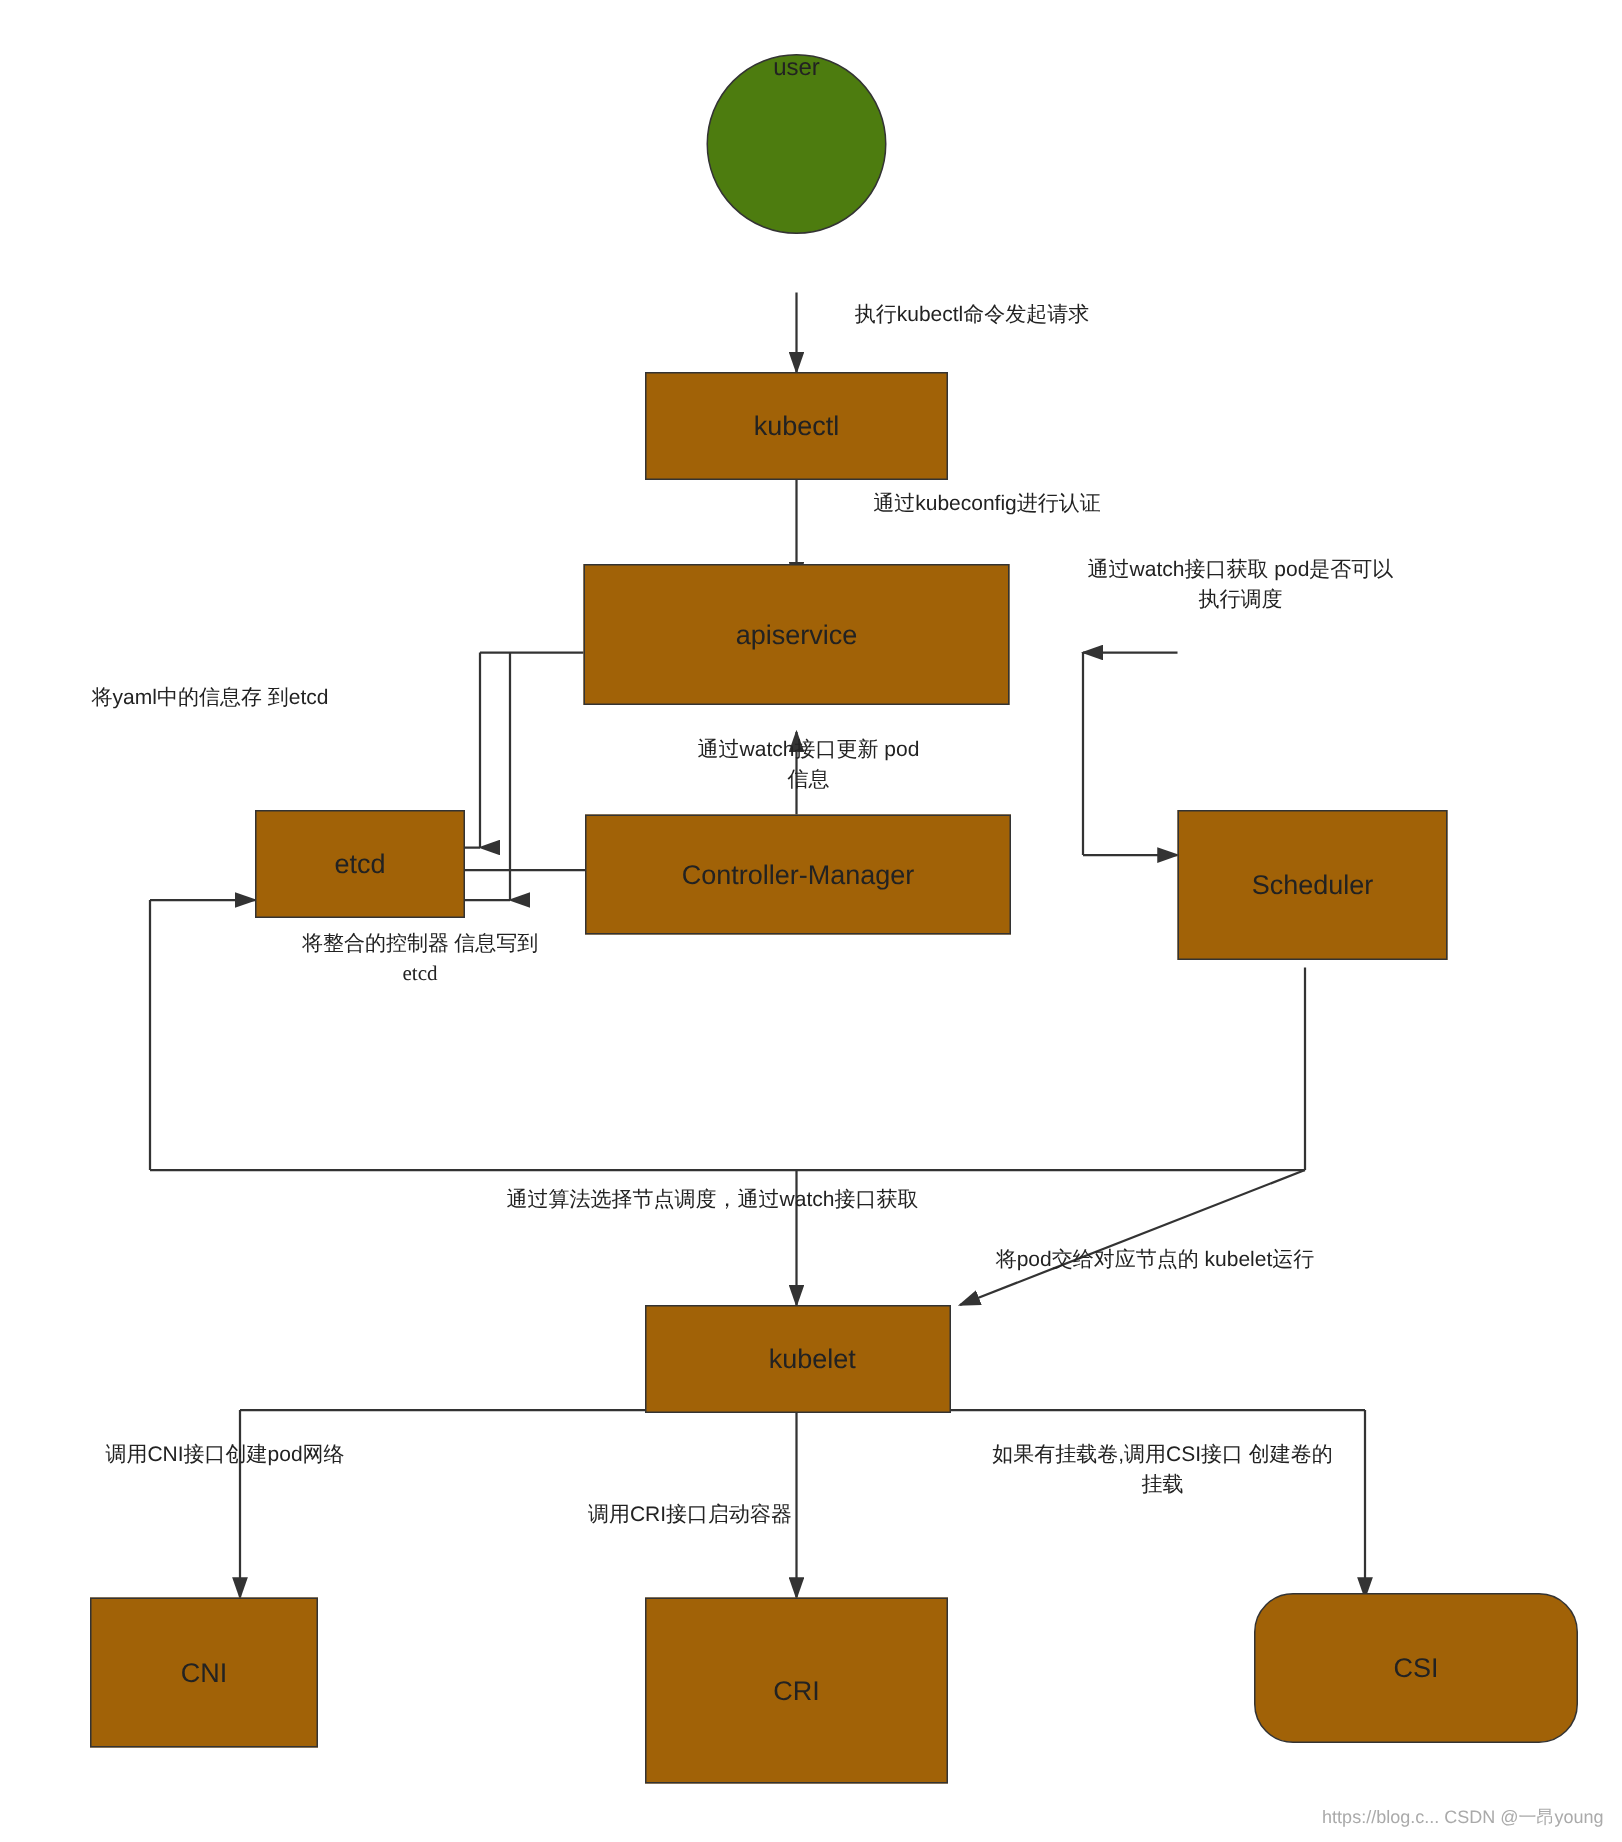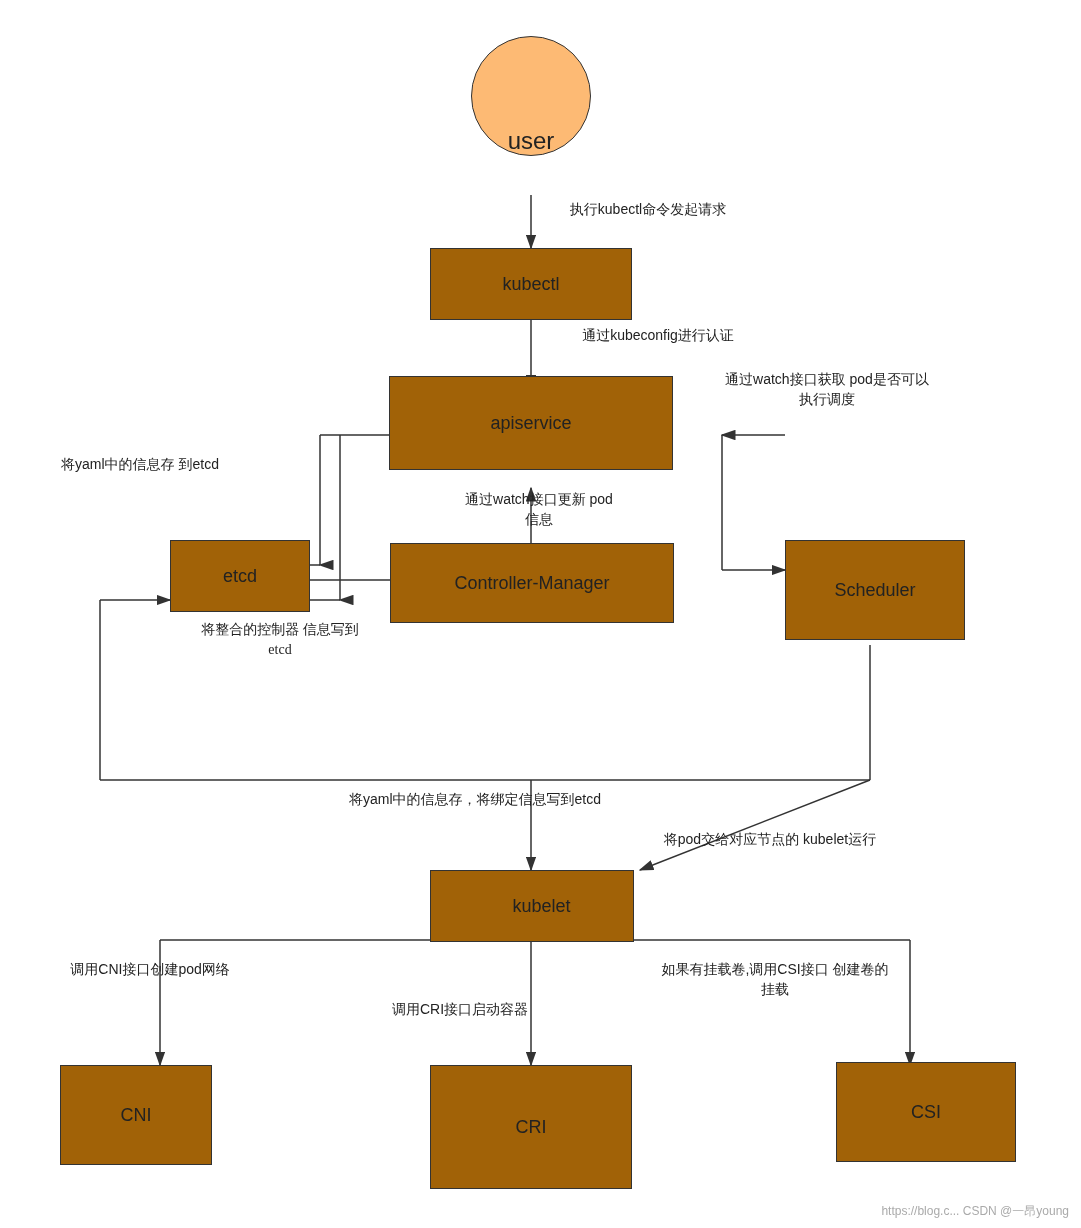--- a/index.html
+++ b/index.html
@@ -22,26 +22,26 @@
       background: #a16207;
       display: flex;
       align-items: center;
       justify-content: center;
       font-size: 18px;
       color: #222;
     }
     .circle {
       position: absolute;
       border: 1.5px solid #333;
-      background: #fdba74;
+      background: #4d7c0f;
       border-radius: 50%;
       display: flex;
-      align-items: flex-end;
+      align-items: flex-start;
       justify-content: center;
-      font-size: 24px;
+      font-size: 16px;
       color: #222;
     }
     .label {
       position: absolute;
       font-size: 14px;
       color: #222;
       text-align: center;
       line-height: 1.4;
     }
     svg.arrows {
@@ -158,21 +158,21 @@
   <div class="box" style="left:785px; top:540px; width:180px; height:100px;">
     <span>Scheduler</span>
   </div>
 
   <div class="label" style="left:722px; top:370px; width:210px;">
     <span>通过watch接口获取
 pod是否可以执行调度</span>
   </div>
 
   <div class="label" style="left:250px; top:790px; width:450px;">
-    <span>将yaml中的信息存，将绑定信息写到etcd</span>
+    <span>通过算法选择节点调度，通过watch接口获取</span>
   </div>
 
   <div class="box" style="left:430px; top:870px; width:204px; height:72px;padding-left:19px;">
     <span>kubelet</span>
   </div>
 
   <div class="label" style="left:660px; top:830px; width:220px;">
     <span>将pod交给对应节点的
 kubelet运行</span>
   </div>
@@ -191,19 +191,19 @@
   </div>
 
   <div class="box" style="left:60px; top:1065px; width:152px; height:100px;justify-content:center;">
     <span>CNI</span>
   </div>
 
   <div class="box" style="left:430px; top:1065px; width:202px; height:124px;">
     <span>CRI</span>
   </div>
 
-  <div class="box" style="left:836px; top:1062px; width:180px; height:100px;">
+  <div class="box" style="left:836px; top:1062px; width:216px; height:100px;border-radius:26px;">
     <span>CSI</span>
   </div>
 
   <div class="watermark">https://blog.c... CSDN @一昂young</div>
 
 </div>
 
 </body></html>

